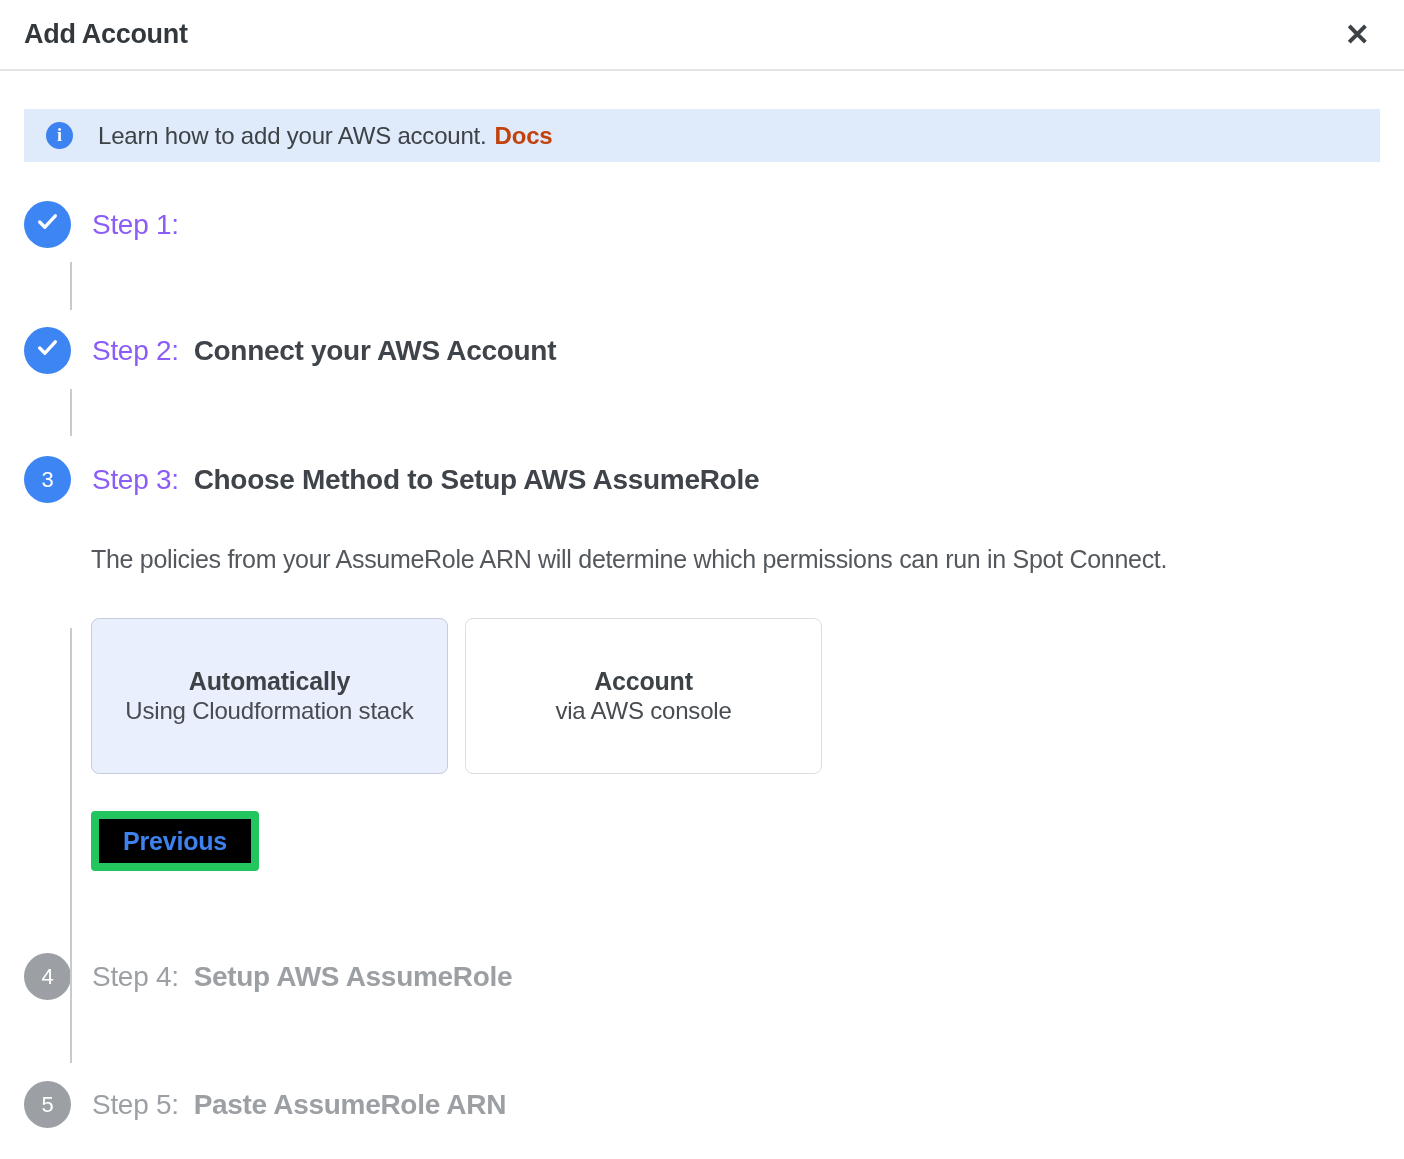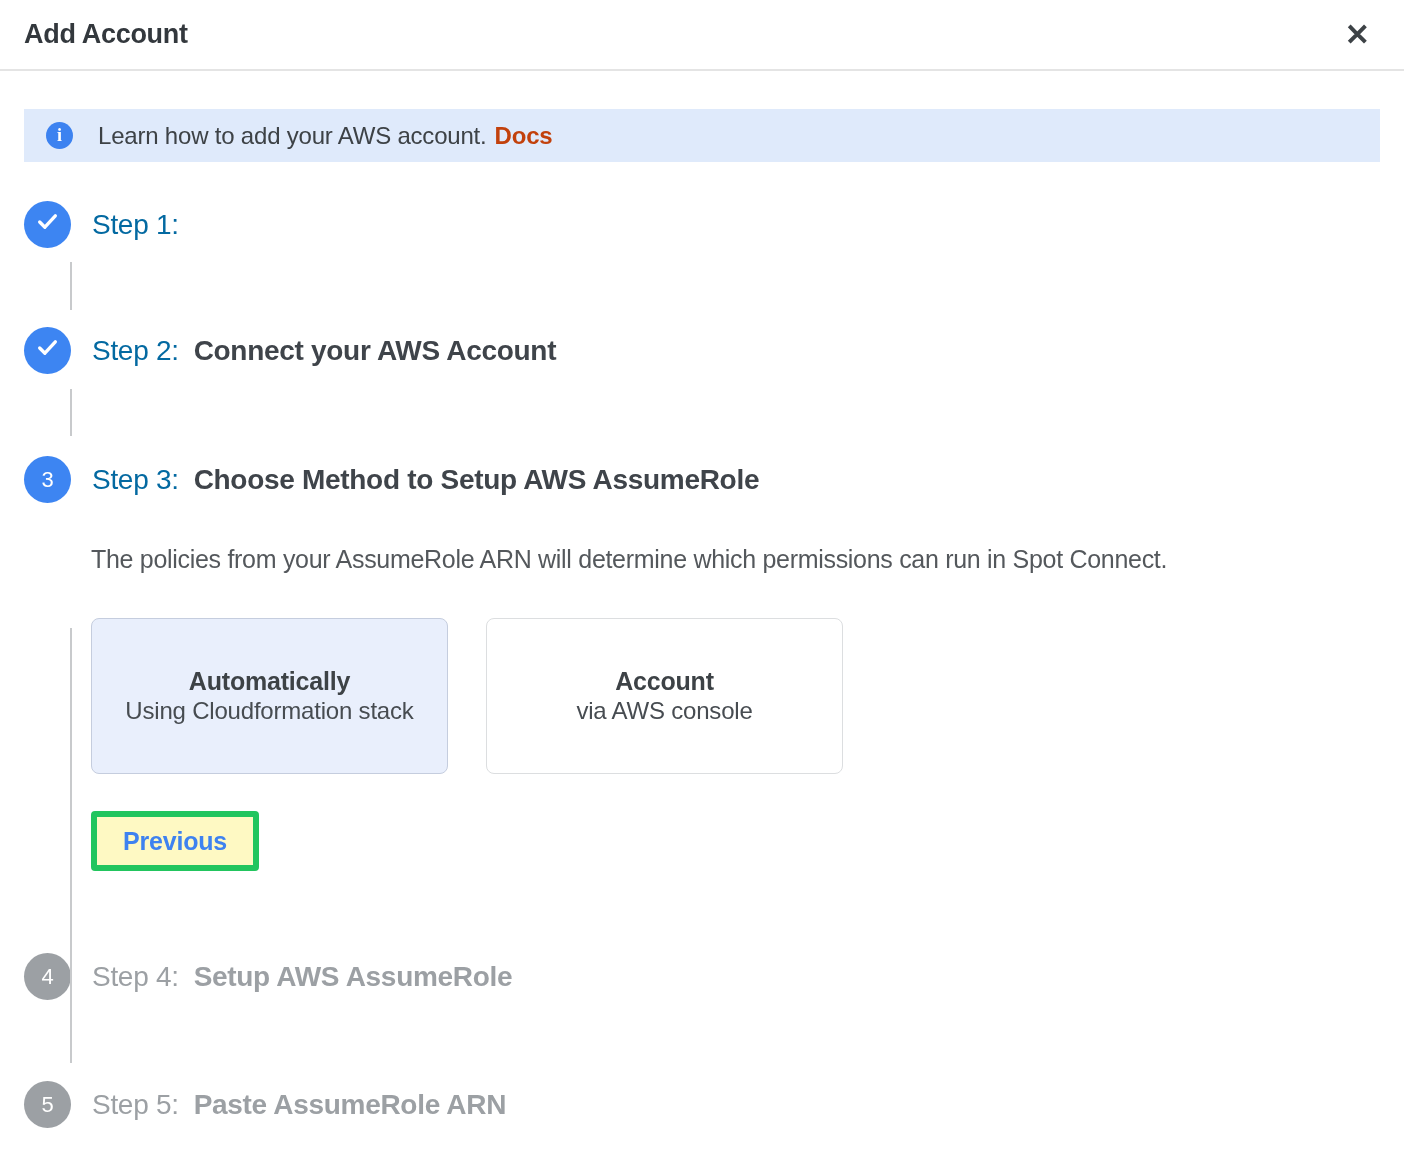--- a/index.html
+++ b/index.html
@@ -48,21 +48,21 @@
 
   
   .step-row { display: flex; align-items: center; gap: 21px; }
   .step-circle {
     width: 47px; height: 47px; border-radius: 50%; flex-shrink: 0;
     display: flex; align-items: center; justify-content: center;
     background: #3d85f2; color: #fff; font-size: 22px;
   }
   .step-circle.pending { background: #9ca0a4; }
   .step-texts { display: flex; align-items: baseline; letter-spacing: -0.3px; }
-  .step-label { font-size: 28px; font-weight: 400; color: #0369a1; margin-right: 15px; }
+  .step-label { font-size: 28px; font-weight: 400; color: #8b5cf6; margin-right: 15px; }
   .step-title { font-size: 28px; font-weight: 700; color: #3f444a; }
   .step-row.pending .step-label, .step-row.pending .step-title { color: #9ca0a4; }
 
   .connector {
     width: 2px; background: #c8cacc;
     margin-left: 46px;
   }
   .conn-a { height: 48px; margin-top: 14px; margin-bottom: 17px; }
   .conn-b { height: 47px; margin-top: 15px; margin-bottom: 20px; }
   .conn-c { height: 48px; margin-top: 15px; margin-bottom: 18px; }
@@ -74,40 +74,40 @@
   }
 
   .row-step1 { margin-top: 39px; }
 
   
   .step3-content { margin-left: 67px; }
   .step-description {
     margin-top: 42px;
     font-size: 25px; color: #54585c; letter-spacing: -0.3px;
   }
-  .option-cards { display: flex; gap: 38px; margin-top: 44px; }
+  .option-cards { display: flex; gap: 17px; margin-top: 44px; }
   .option-card {
     width: 357px; height: 156px; border-radius: 8px;
     background: #ffffff; border: 1px solid #dcdee0;
     display: flex; flex-direction: column; align-items: center; justify-content: center;
     cursor: pointer;
   }
   .option-card.selected { background: #e9effc; border-color: #c5cdde; }
   .option-title { font-size: 25px; font-weight: 700; color: #3d4246; letter-spacing: -0.2px; }
   .option-subtitle { font-size: 24px; color: #474c51; margin-top: 1px; letter-spacing: -0.2px; }
 
   .wizard-buttons { display: flex; gap: 33px; margin-top: 37px; }
   .btn {
     height: 60px; border-radius: 4px; cursor: pointer;
     font-family: "Liberation Sans", sans-serif;
     font-size: 25px; font-weight: 700; letter-spacing: -0.2px;
     display: inline-flex; align-items: center; justify-content: center;
   }
   .btn-outline {
-    width: 168px; background: #fef9c3; color: #3e82f0; border: 6px solid #22c55e;
+    width: 168px; background: #000000; color: #3e82f0; border: 8px solid #22c55e;
   }
   .btn-primary {
     width: 129px; background: #3e82f0; color: #fff; border: none;
   }
 
   .row-step4 { margin-top: 82px; }
 </style>
 </head>
 <body>
 

